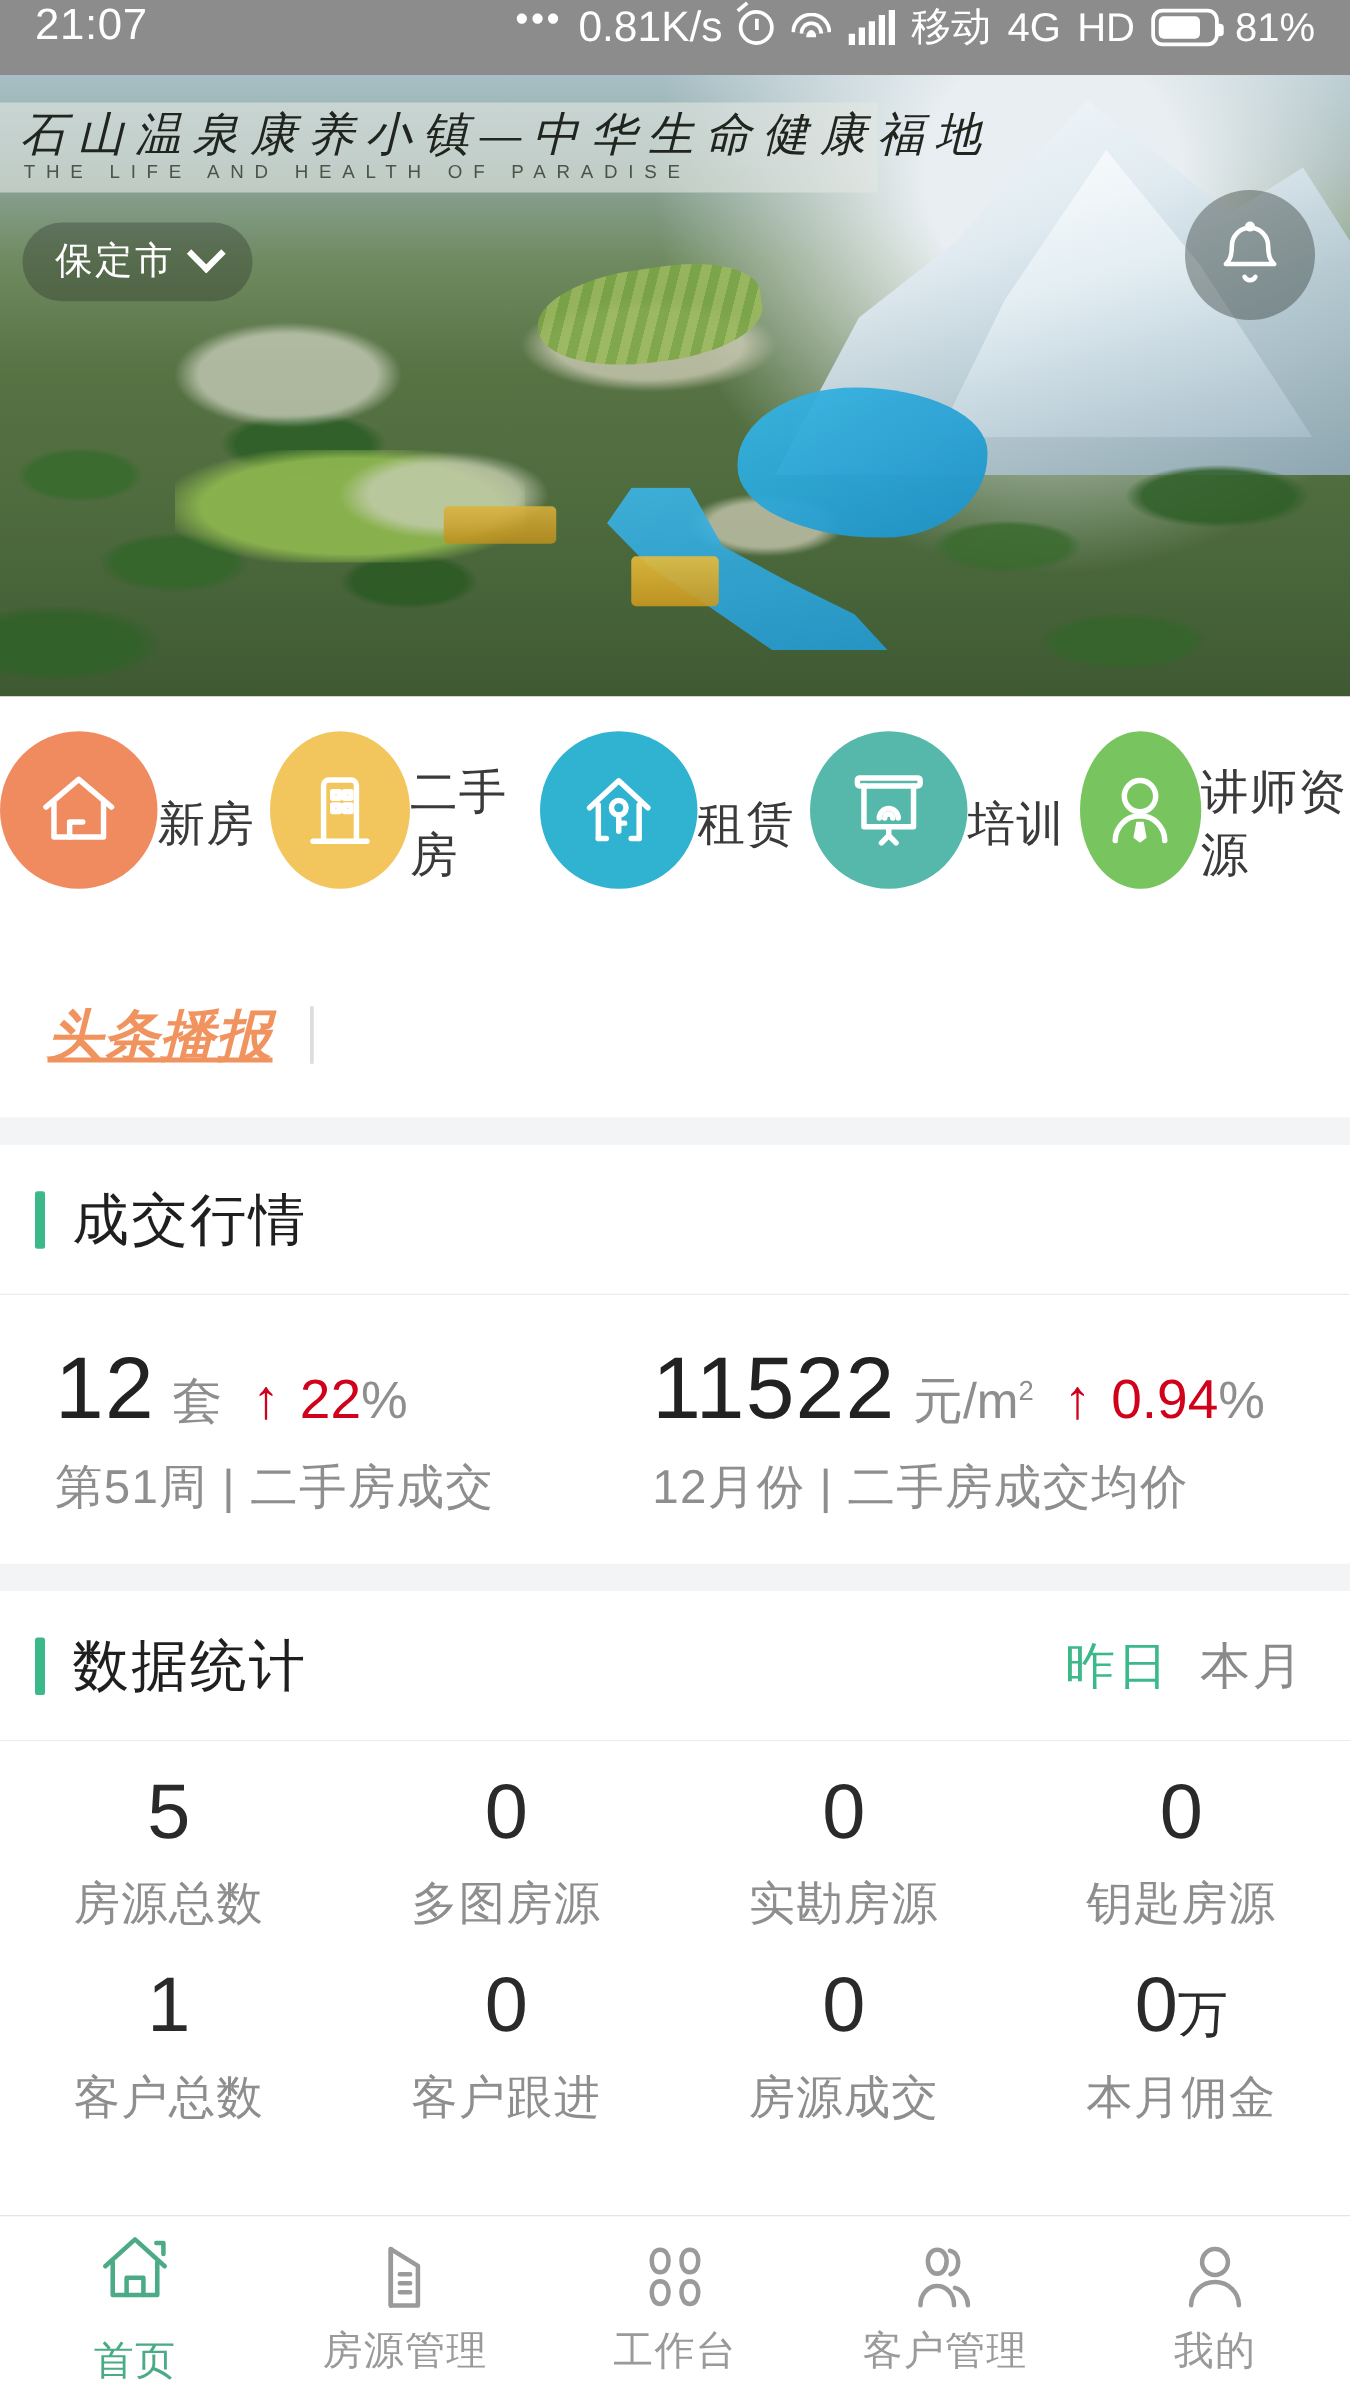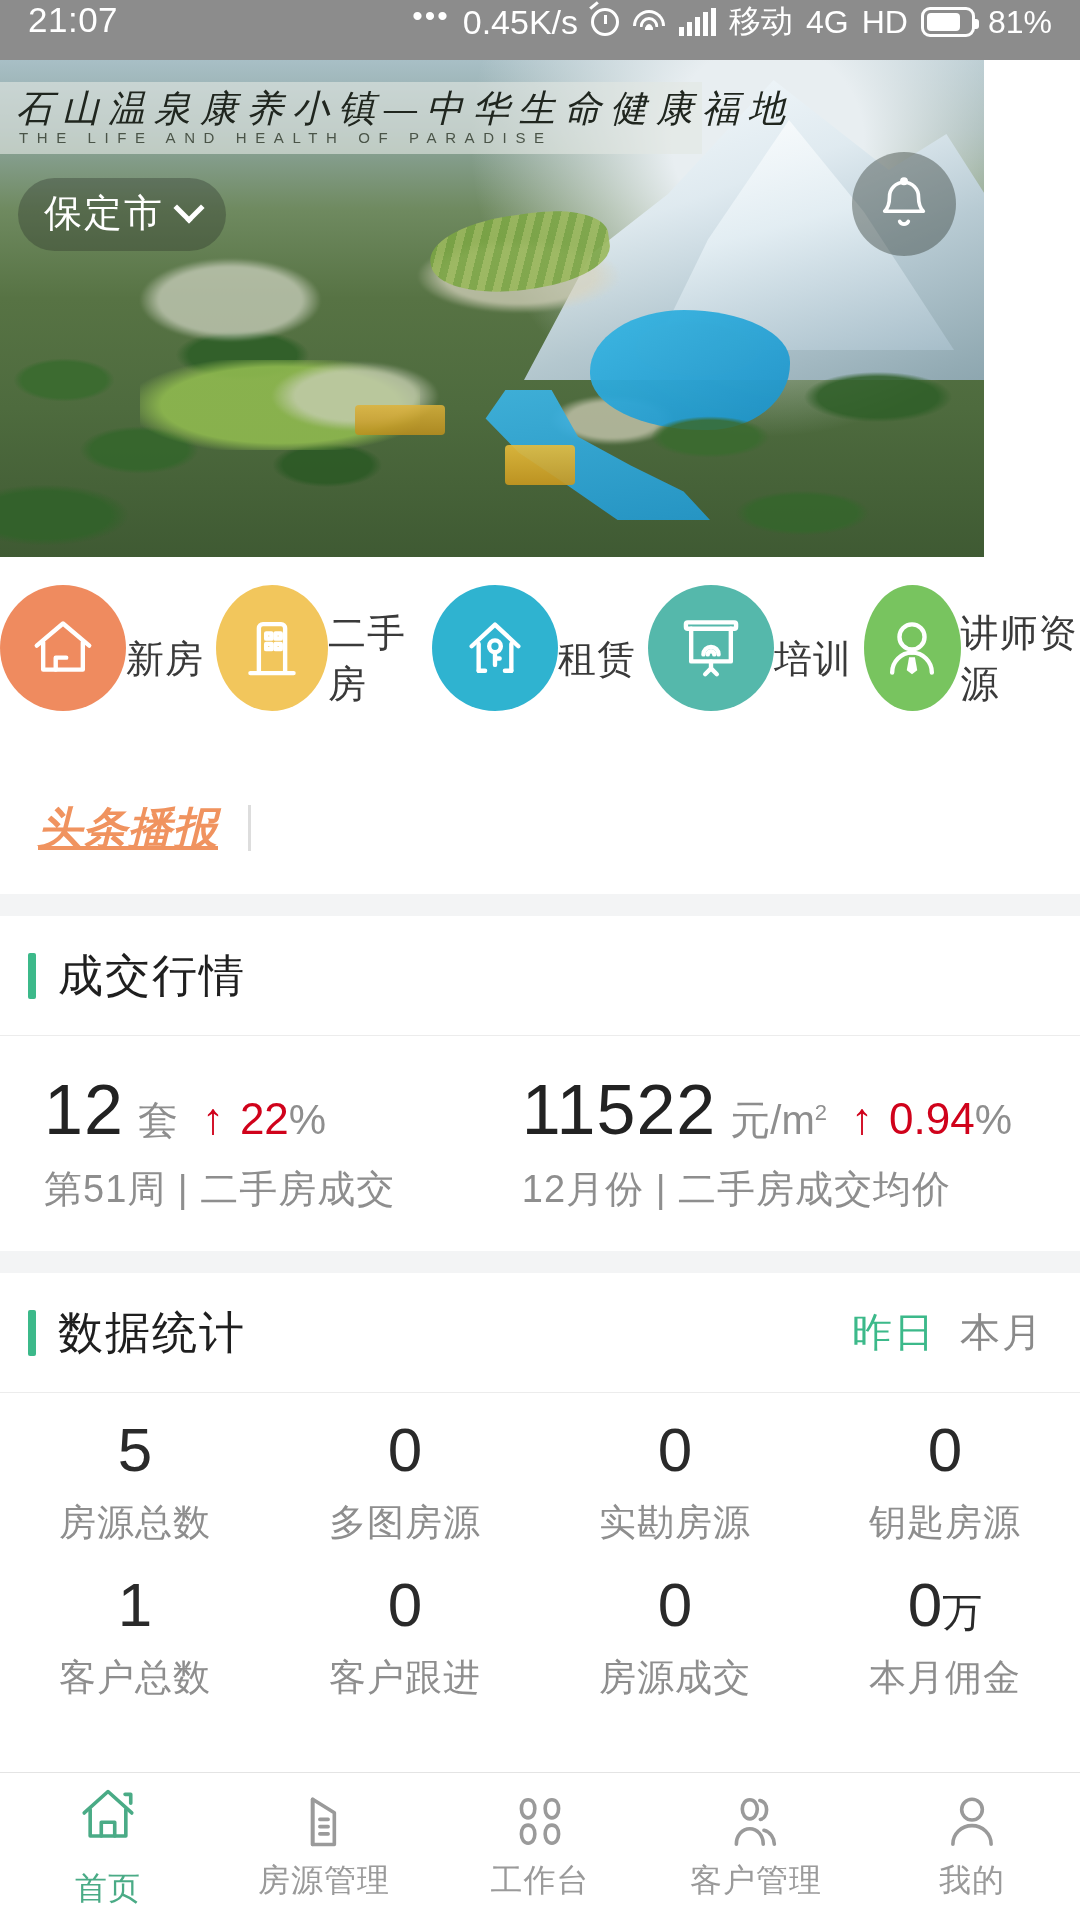--- a/index.html
+++ b/index.html
@@ -39,21 +39,21 @@
   .sig-ico b:nth-child(2){height:14px}
   .sig-ico b:nth-child(3){height:19px}
   .sig-ico b:nth-child(4){height:24px}
   .sig-ico b:nth-child(5){height:28px}
   .batt-ico{ width:54px;height:30px;border:3px solid #fff;border-radius:9px; position:relative; padding:3px;}
   .batt-ico span{ display:block; height:100%; width:78%; background:#fff; border-radius:4px;}
   .batt-ico:after{content:"";position:absolute;right:-7px;top:9px;width:5px;height:10px;background:#fff;border-radius:0 3px 3px 0;}
 
   
   .hero{
-    position:relative; width:984px; height:497px; overflow:hidden;
+    position:relative; width:1080px; height:497px; overflow:hidden;
     background:
       radial-gradient(circle at 78% 16%, #e8eef1 0 11%, rgba(232,238,241,0) 34%),
       linear-gradient(#a8bfc6 0%, #8fa7a2 14%, #6f8a60 30%, #577344 48%, #4e6b3e 70%, #3f5a33 100%);
   }
   .hero-landscape{ position:absolute; inset:0; }
   .mountain{
     position:absolute; right:-20px; top:20px; width:480px; height:300px;
     background:linear-gradient(160deg,#fafdff 0%, #dfeaf0 38%, #b9ccd6 62%, #8fa8b4 100%);
     clip-path:polygon(52% 0%, 76% 30%, 88% 18%, 100% 48%, 100% 100%, 0% 100%, 14% 58%, 30% 38%);
     opacity:.95;
@@ -137,21 +137,21 @@
   .title-en{
     font-size:15px; color:#4a5448; letter-spacing:8.6px; white-space:nowrap;
     margin-top:1px; padding-left:3px;
   }
   .city-pill{
     position:absolute; left:18px; top:118px;
     display:flex; align-items:center; gap:14px;
     background:rgba(40,48,40,.34);
     border-radius:44px; padding:10px 26px 12px 26px;
   }
-  .city-name{ color:#ffffff; font-size:38px; letter-spacing:2px;}
+  .city-name{ color:#ffffff; font-size:30px; letter-spacing:2px;}
   .chev{ width:22px;height:22px; border-right:5px solid #fff; border-bottom:5px solid #fff;
          transform:rotate(45deg); position:relative; top:-6px;}
   .bell-btn{
     position:absolute; right:28px; top:92px; width:104px; height:104px;
     border-radius:50%; background:rgba(50,60,52,.42);
     display:flex; align-items:center; justify-content:center;
   }
 
   
   .quicknav{
@@ -223,21 +223,21 @@
   .tab-label{ font-size:32px; letter-spacing:1px; color:#9a9a9a;}
   .tab.active .tab-label{ color:#4aab86;margin-top:16px;}
 </style>
 </head>
 <body>
 
 <div class="statusbar">
   <div class="sb-time">21:07</div>
   <div class="sb-right">
     <span class="sb-dots">•••</span>
-    <span class="sb-speed">0.45K/s</span>
+    <span class="sb-speed">0.81K/s</span>
     <span class="sb-ico alarm-ico"></span>
     <span class="sb-ico wifi-ico">
         <i></i>
         <i></i>
         <i></i>
       </span>
     <span class="sb-ico sig-ico">
         <b></b>
         <b></b>
         <b></b>

